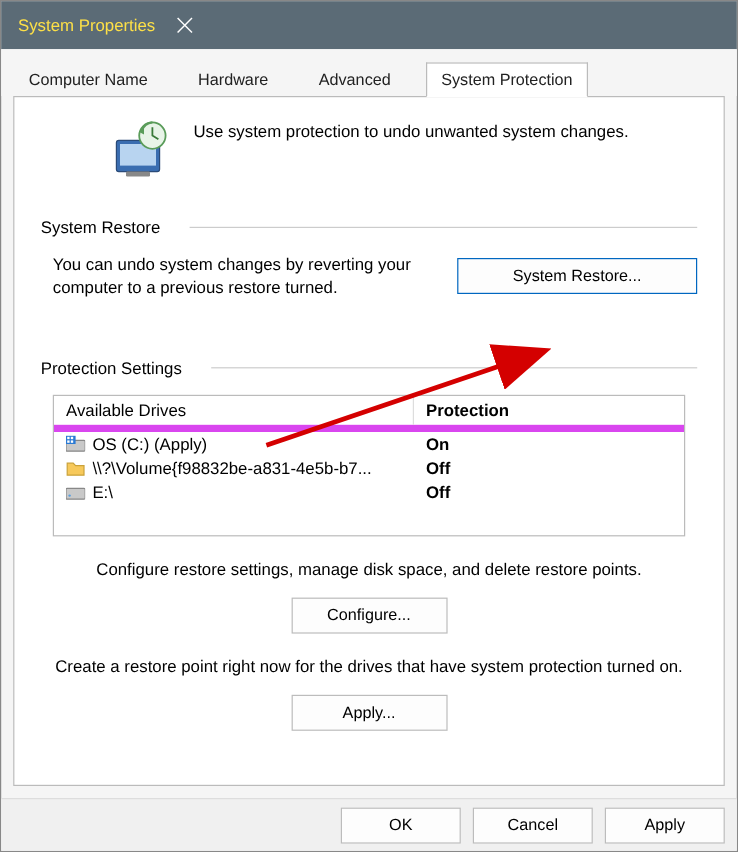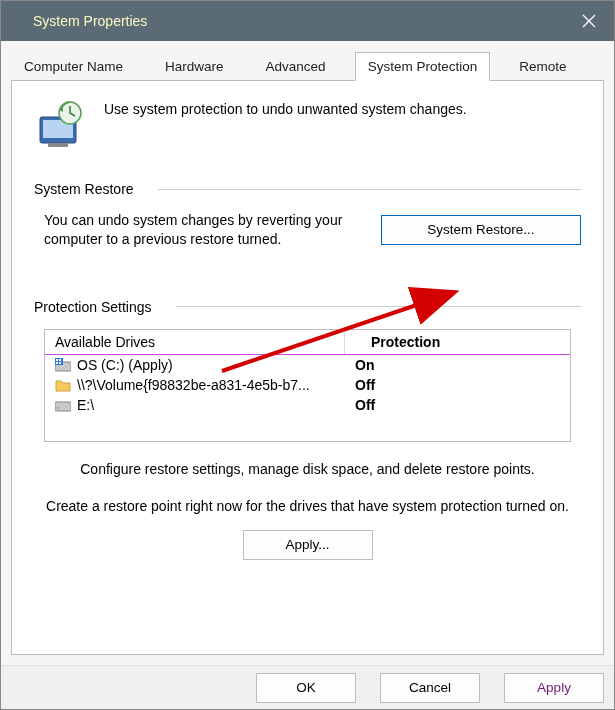--- a/index.html
+++ b/index.html
@@ -17,25 +17,24 @@
     width: 615px;
     height: 710px;
     background: #f5f5f5;
     display: flex;
     flex-direction: column;
     border: 1px solid #888;
   }
   .titlebar {
     height: 40px;
     background: #5b6b76;
-    color: #fef9c3;
-    display: flex;
-    align-items: center;
-    justify-content: space-between;
-    padding: 0 0 0 32px;
+    color: #fde047;
+    display: flex;
+    align-items: center;
+    padding: 0 0 0 14px;
   }
   .titlebar-title { font-size: 14px; }
   .titlebar-close {
     width: 50px;
     height: 40px;
     display: flex;
     align-items: center;
     justify-content: center;
     cursor: pointer;
   }
@@ -73,20 +72,21 @@
     background: #fff;
     border: 1px solid #bbb;
     padding: 18px 22px 18px 22px;
     position: relative;
   }
   .intro-row {
     display: flex;
     align-items: flex-start;
     gap: 18px;
     margin-bottom: 30px;
+    justify-content: center;
   }
   .intro-icon {
     width: 52px;
     height: 52px;
     flex: none;
   }
   .intro-text { font-size: 14px; padding-top: 2px; }
   .group {
     margin-bottom: 20px;
   }
@@ -117,30 +117,29 @@
     border: 1px solid #bcbcbc;
     font-size: 13.5px;
     cursor: pointer;
     display: inline-flex;
     align-items: center;
     justify-content: center;
     padding: 4px 18px;
   }
   .btn.primary { border: 1.5px solid #0067c0; }
   .btn.wide { min-width: 200px; }
-  .btn.disabled { color: #701a75; cursor: default; }
+  .btn.disabled { color: #000000; cursor: default; }
   .drives-box {
     border: 1px solid #bbb;
     margin: 0 10px 18px 10px;
   }
   .drives-header {
     display: flex;
-    border-bottom: 1px solid #d946ef;
+    border-bottom: 6px solid #d946ef;
     font-size: 14px;
-    gap: 16px;
   }
   .col-drive { flex: 0 0 300px; padding: 4px 10px; border-right: 1px solid #ddd; }
   .col-prot { flex: 1; padding: 4px 10px; font-weight: bold; }
   .drives-body {}
   .drive-row {
     display: flex;
     font-size: 14px;
   }
   .drive-row .col-drive, .drive-row .col-prot { border: none; padding: 2px 10px; }
   .drive-row .col-drive { display: flex; align-items: center; gap: 6px; white-space: nowrap; overflow: hidden; text-overflow: ellipsis; }
@@ -153,21 +152,21 @@
     padding: 0 10px;
     margin-bottom: 18px;
     flex-direction: column;
   }
   .settings-text { flex: 1; font-size: 14px; line-height: 1.35; }
   .footer {
     height: 44px;
     display: flex;
     align-items: center;
     justify-content: flex-end;
-    gap: 24px;
+    gap: 10px;
     padding: 0 10px;
     background: #f0f0f0;
     border-top: 1px solid #ddd;
   }
   .footer .btn { min-width: 100px; }
   .arrow-annotation {
     position: absolute;
     pointer-events: none;
     left: 200px;
     top: 200px;
@@ -188,21 +187,20 @@
         <line x1="13" y1="1" x2="1" y2="13" stroke="#fff" stroke-width="1.2"></line>
       </svg>
     </div>
   </div>
 
   <div class="tabs">
     <div class="tab">Computer Name</div>
     <div class="tab">Hardware</div>
     <div class="tab">Advanced</div>
     <div class="tab active">System Protection</div>
-    <div class="tab">Remote</div>
   </div>
 
   <div class="content-wrap">
     <div class="content">
 
       <div class="intro-row">
         <svg class="intro-icon" viewBox="0 0 52 52">
           <rect x="6" y="18" width="36" height="26" rx="2" fill="#3a6db0" stroke="#2a4a78" stroke-width="1"></rect>
           <rect x="9" y="21" width="30" height="18" fill="#b8d4f0"></rect>
           <rect x="14" y="44" width="20" height="4" rx="1" fill="#888"></rect>
@@ -278,20 +276,21 @@
                 <span>E:\</span>
               </div>
               <div class="col-prot">Off</div>
             </div>
             <div class="drives-spacer"></div>
           </div>
         </div>
 
         <div class="settings-row">
           <div class="settings-text">Configure restore settings, manage disk space, and delete restore points.</div>
+          <button class="btn">Configure...</button>
         </div>
 
         <div class="settings-row">
           <div class="settings-text">Create a restore point right now for the drives that have system protection turned on.</div>
           <button class="btn">Apply...</button>
         </div>
 
       </div>
 
     </div>

